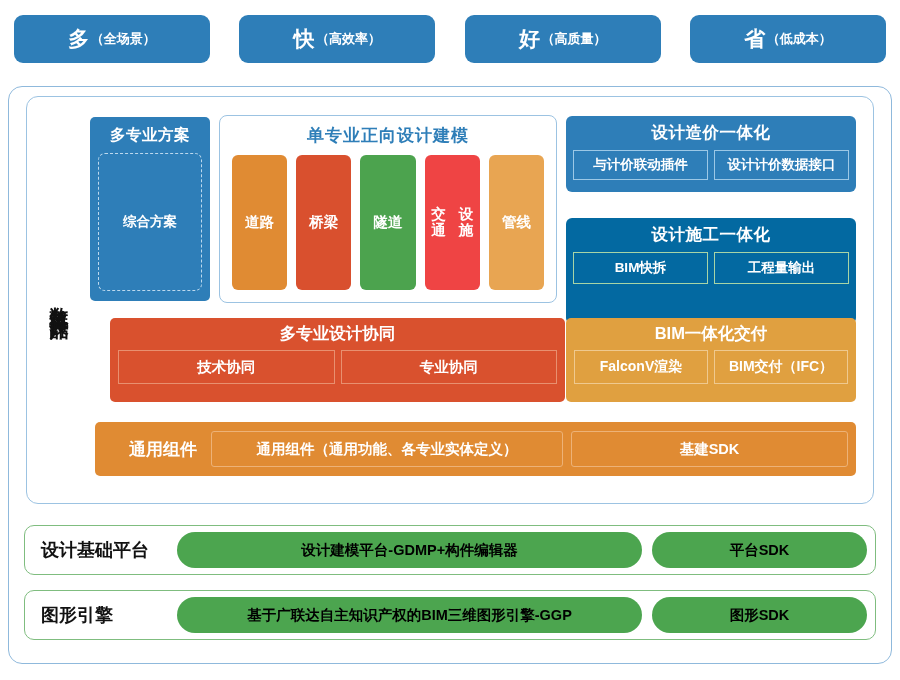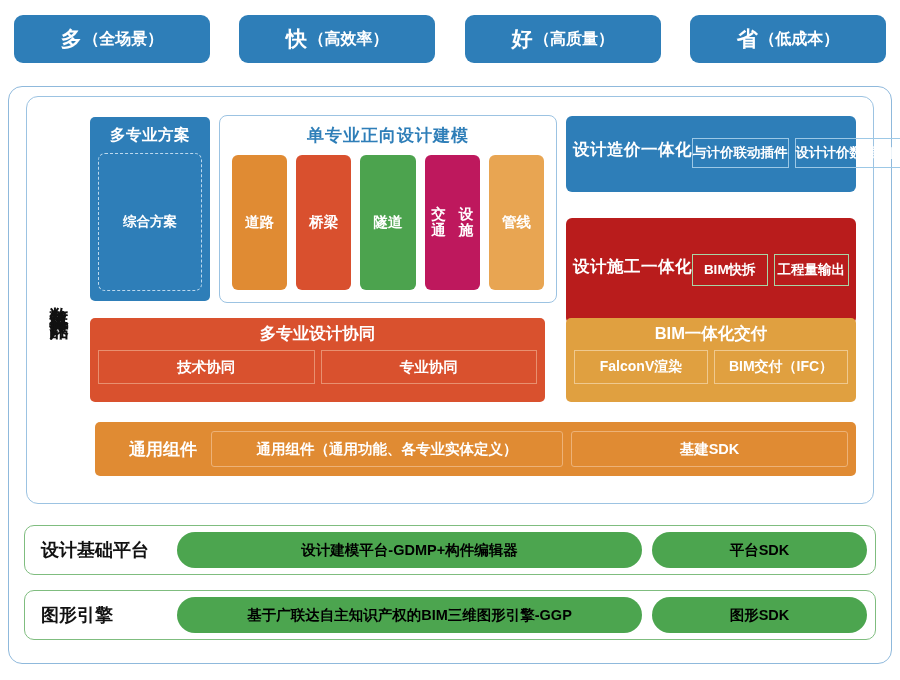--- a/index.html
+++ b/index.html
@@ -17,21 +17,21 @@
     display:flex;justify-content:space-between;align-items:center;
     padding:0 14px;box-sizing:border-box;
   }
   .slogan{
     width:196px;height:48px;border-radius:9px;
     background:#2E7EB8;
     display:flex;align-items:center;justify-content:center;
     color:#ffffff;white-space:nowrap;
   }
   .slogan .big{font-size:21px;font-weight:bold;letter-spacing:.5px;}
-  .slogan .sub{font-size:16px;font-weight:bold;margin-left:1px;}
+  .slogan .sub{font-size:13px;font-weight:bold;margin-left:1px;}
 
   
   .outer-frame{
     position:absolute;left:8px;top:86px;width:884px;height:578px;
     border:1.5px solid #8FB9DC;border-radius:14px;box-sizing:border-box;
     background:#fff;
   }
   .inner-frame{
     position:absolute;left:26px;top:96px;width:848px;height:408px;
     border:1.5px solid #9CC3E2;border-radius:12px;box-sizing:border-box;
@@ -80,45 +80,45 @@
   .chip{
     flex:1;border-radius:6px;
     display:flex;align-items:center;justify-content:center;text-align:center;
     color:#fff;font-size:14.5px;font-weight:bold;line-height:1.1;
   }
 
   
   .rpanel{
     position:absolute;left:566px;width:290px;border-radius:6px;
     box-sizing:border-box;padding:6px 7px 8px;
-    display:flex;align-items:center;
+    display:flex;flex-direction:column;align-items:center;
   }
   .rpanel .title{
     color:#fff;font-size:16.5px;font-weight:bold;letter-spacing:.5px;
     margin-bottom:6px;white-space:nowrap;
   }
   .sub-row{display:flex;gap:6px;width:100%;}
   .sub-chip{
     flex:1;height:30px;border-radius:0;box-sizing:border-box;
     display:flex;align-items:center;justify-content:center;
     color:#fff;font-size:13.5px;font-weight:bold;white-space:nowrap;
   }
   #panel-cost{top:116px;height:76px;background:#2E7EB8;}
   #panel-cost .sub-chip{border:1.3px solid #9CC8E6;}
-  #panel-constr{top:218px;height:106px;background:#b91c1c;}
+  #panel-constr{top:218px;height:106px;background:#0369a1;}
   #panel-constr .sub-chip{border:1.3px solid #A8D5A6;height:32px;}
 
   
   .band{
     position:absolute;border-radius:5px;box-sizing:border-box;
     display:flex;flex-direction:column;align-items:center;
     padding:5px 8px 8px;
   }
   #band-collab{
-    left:90px;top:318px;width:455px;height:84px;background:#D9512E;
+    left:110px;top:318px;width:455px;height:84px;background:#D9512E;
   }
   #band-collab .title{
     color:#fff;font-size:16.5px;font-weight:bold;margin-bottom:5px;
   }
   #band-collab .sub-chip{border:1.3px solid #E89070;height:34px;font-size:14.5px;}
 
   #band-bim{
     left:566px;top:318px;width:290px;height:84px;background:#E0A040;
   }
   #band-bim .title{
@@ -202,21 +202,21 @@
   <div class="chip-row">
     <div class="chip" id="chip-0" style="background: rgb(224, 139, 51);">
         <div>道路</div>
       </div>
     <div class="chip" id="chip-1" style="background: rgb(217, 80, 46);">
         <div>桥梁</div>
       </div>
     <div class="chip" id="chip-2" style="background: rgb(76, 163, 78);">
         <div>隧道</div>
       </div>
-    <div class="chip" id="chip-3" style="background: #be185d; justify-content: space-between;">
+    <div class="chip" id="chip-3" style="background: #ef4444; justify-content: space-between;">
         <div>交通</div>
         <div>设施</div>
       </div>
     <div class="chip" id="chip-4" style="background: rgb(232, 165, 82);">
         <div>管线</div>
       </div>
   </div>
 </div>
 
 <div class="rpanel" id="panel-cost">

